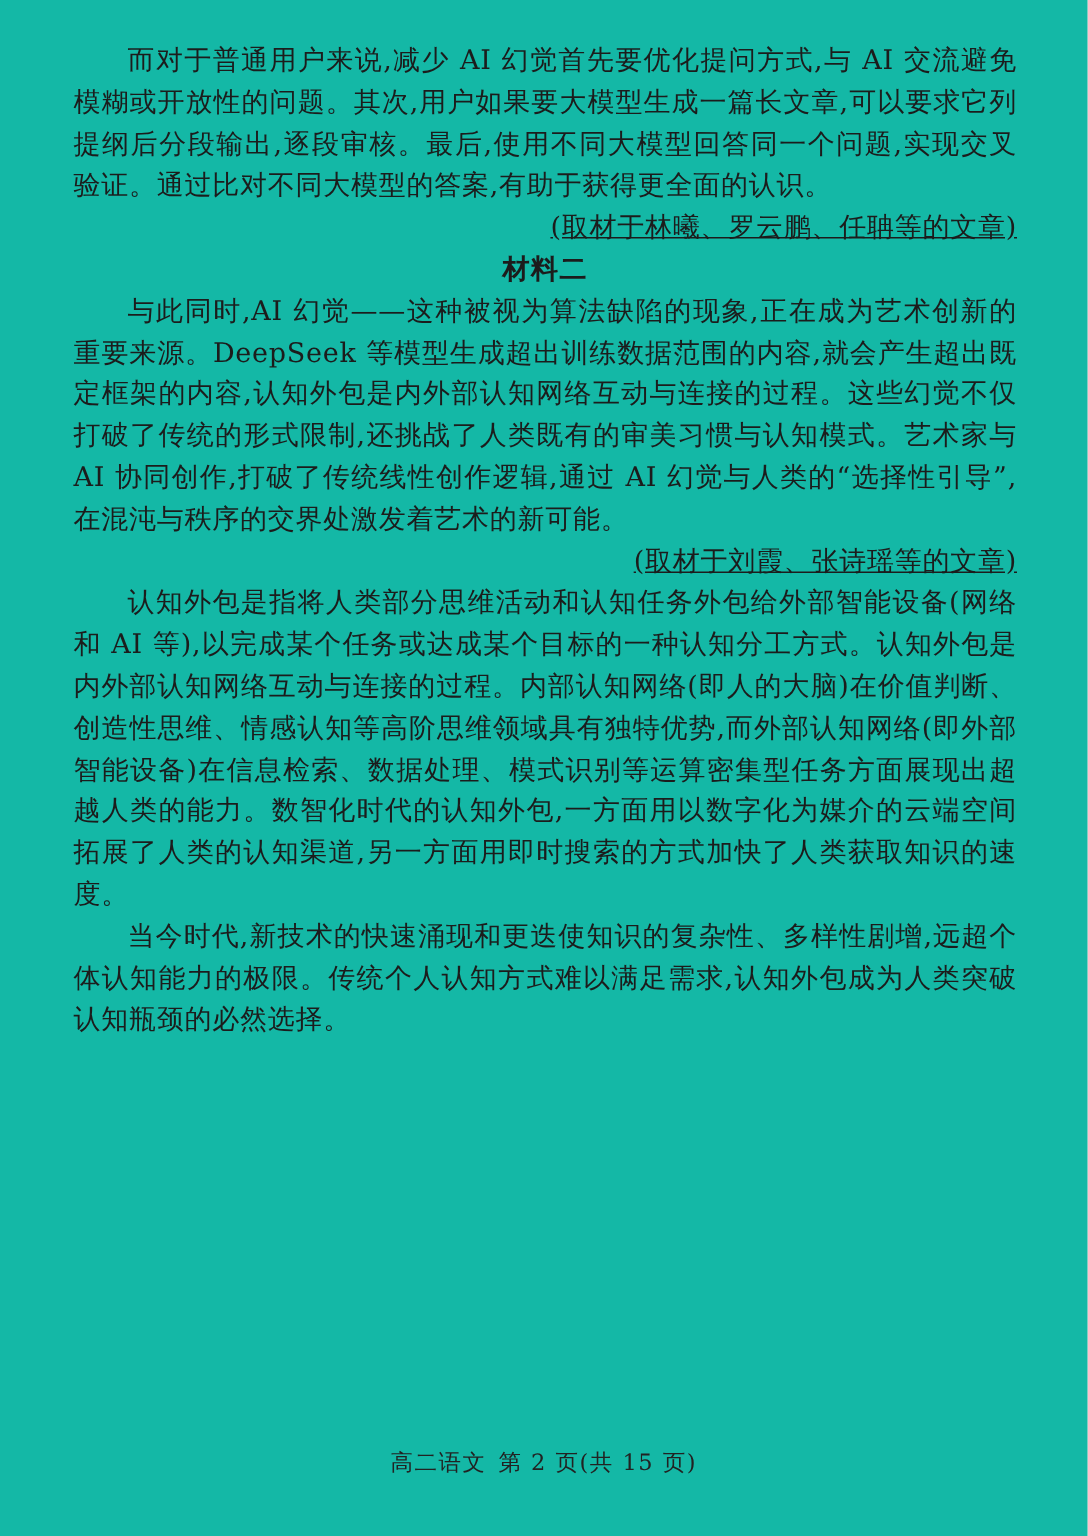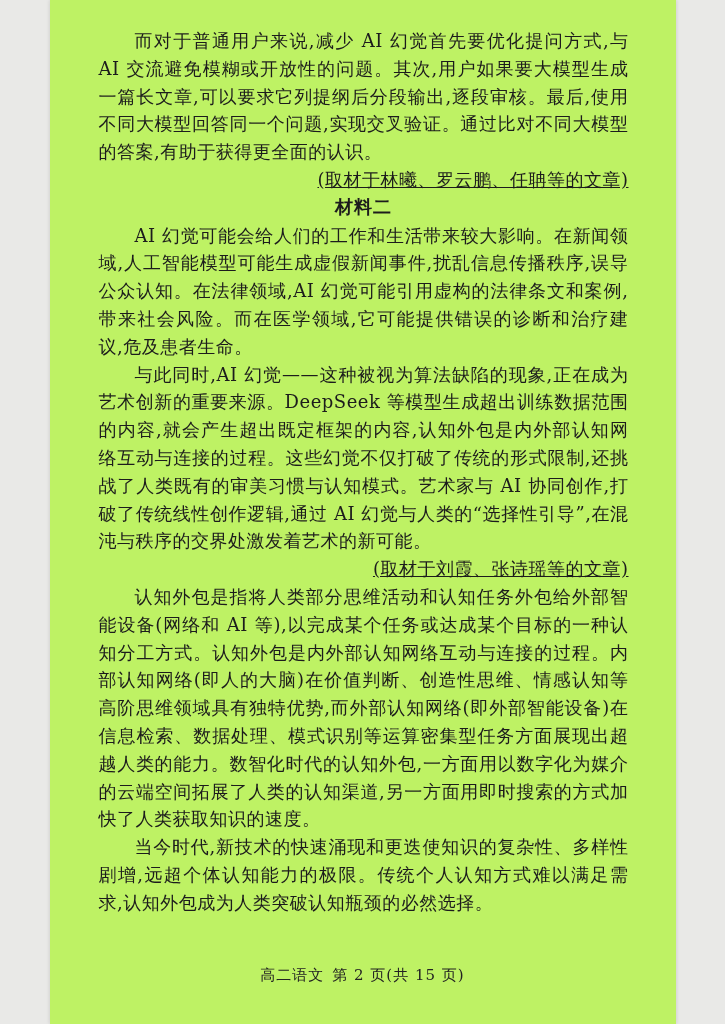--- a/index.html
+++ b/index.html
@@ -2,24 +2,24 @@
 <html lang="zh"><head>
 <meta charset="utf-8">
 <style>
   html, body {
     margin: 0;
     padding: 0;
     background: #e9e9e7;
   }
   .page {
     position: relative;
-    width: 626px;
+    width: 725px;
     height: 1024px;
     margin: 0 auto;
-    background: #bef264;
+    background: #14b8a6;
     box-shadow: 0 0 4px rgba(0,0,0,0.15);
     overflow: hidden;
     font-family: "DejaVu Serif", "Liberation Serif", serif;
     color: #1c1c1c;
   }
   .content {
     position: absolute;
     left: 49px;
     right: 47px;
     top: 27px;
@@ -40,21 +40,20 @@
     letter-spacing: 0.5px;
     text-decoration: underline;
   }
   .heading {
     margin: 0;
     font-size: 18px;
     line-height: 27.8px;
     font-weight: bold;
     text-align: center;
     letter-spacing: 1px;
-    font-family: Liberation Serif, serif;
   }
   .footer {
     position: absolute;
     left: 0;
     right: 0;
     top: 966px;
     text-align: center;
     font-size: 15px;
     letter-spacing: 1px;
     color: #222;
@@ -62,21 +61,20 @@
   .footer .course { margin-right: 8px; }
 </style>
 </head>
 <body>
 
 <div class="page">
   <div class="content">
     <p class="para">而对于普通用户来说,减少 AI 幻觉首先要优化提问方式,与 AI 交流避免模糊或开放性的问题。其次,用户如果要大模型生成一篇长文章,可以要求它列提纲后分段输出,逐段审核。最后,使用不同大模型回答同一个问题,实现交叉验证。通过比对不同大模型的答案,有助于获得更全面的认识。</p>
     <p class="attr">(取材于林曦、罗云鹏、任聃等的文章)</p>
     <h2 class="heading">材料二</h2>
-    <p class="para">AI 幻觉可能会给人们的工作和生活带来较大影响。在新闻领域,人工智能模型可能生成虚假新闻事件,扰乱信息传播秩序,误导公众认知。在法律领域,AI 幻觉可能引用虚构的法律条文和案例,带来社会风险。而在医学领域,它可能提供错误的诊断和治疗建议,危及患者生命。</p>
     <p class="para">与此同时,AI 幻觉——这种被视为算法缺陷的现象,正在成为艺术创新的重要来源。DeepSeek 等模型生成超出训练数据范围的内容,就会产生超出既定框架的内容,认知外包是内外部认知网络互动与连接的过程。这些幻觉不仅打破了传统的形式限制,还挑战了人类既有的审美习惯与认知模式。艺术家与 AI 协同创作,打破了传统线性创作逻辑,通过 AI 幻觉与人类的“选择性引导”,在混沌与秩序的交界处激发着艺术的新可能。</p>
     <p class="attr">(取材于刘霞、张诗瑶等的文章)</p>
     <p class="para">认知外包是指将人类部分思维活动和认知任务外包给外部智能设备(网络和 AI 等),以完成某个任务或达成某个目标的一种认知分工方式。认知外包是内外部认知网络互动与连接的过程。内部认知网络(即人的大脑)在价值判断、创造性思维、情感认知等高阶思维领域具有独特优势,而外部认知网络(即外部智能设备)在信息检索、数据处理、模式识别等运算密集型任务方面展现出超越人类的能力。数智化时代的认知外包,一方面用以数字化为媒介的云端空间拓展了人类的认知渠道,另一方面用即时搜索的方式加快了人类获取知识的速度。</p>
     <p class="para">当今时代,新技术的快速涌现和更迭使知识的复杂性、多样性剧增,远超个体认知能力的极限。传统个人认知方式难以满足需求,认知外包成为人类突破认知瓶颈的必然选择。</p>
   </div>
 
   <div class="footer">
     <span class="course">高二语文</span><span>第 2 页(共 15 页)</span>
   </div>
 </div>

